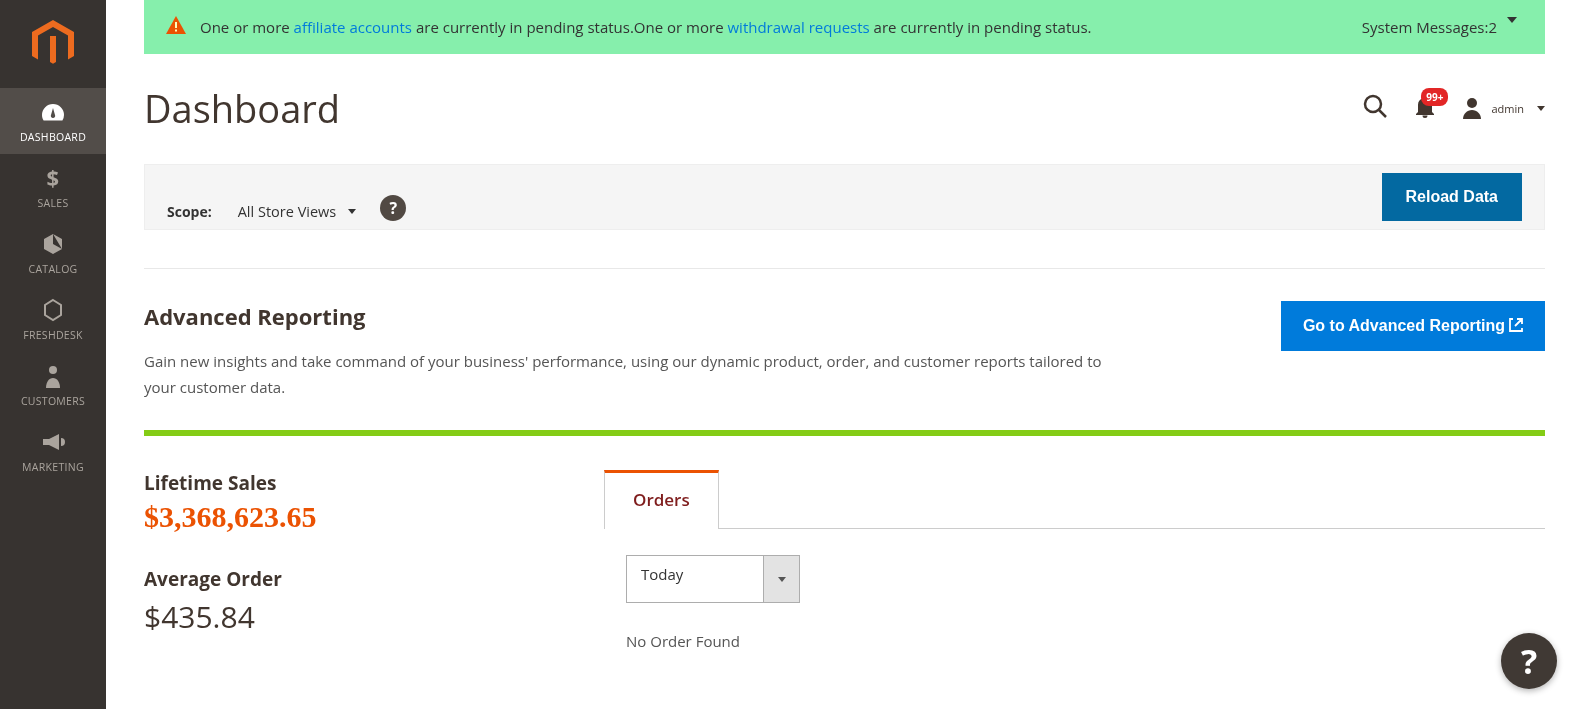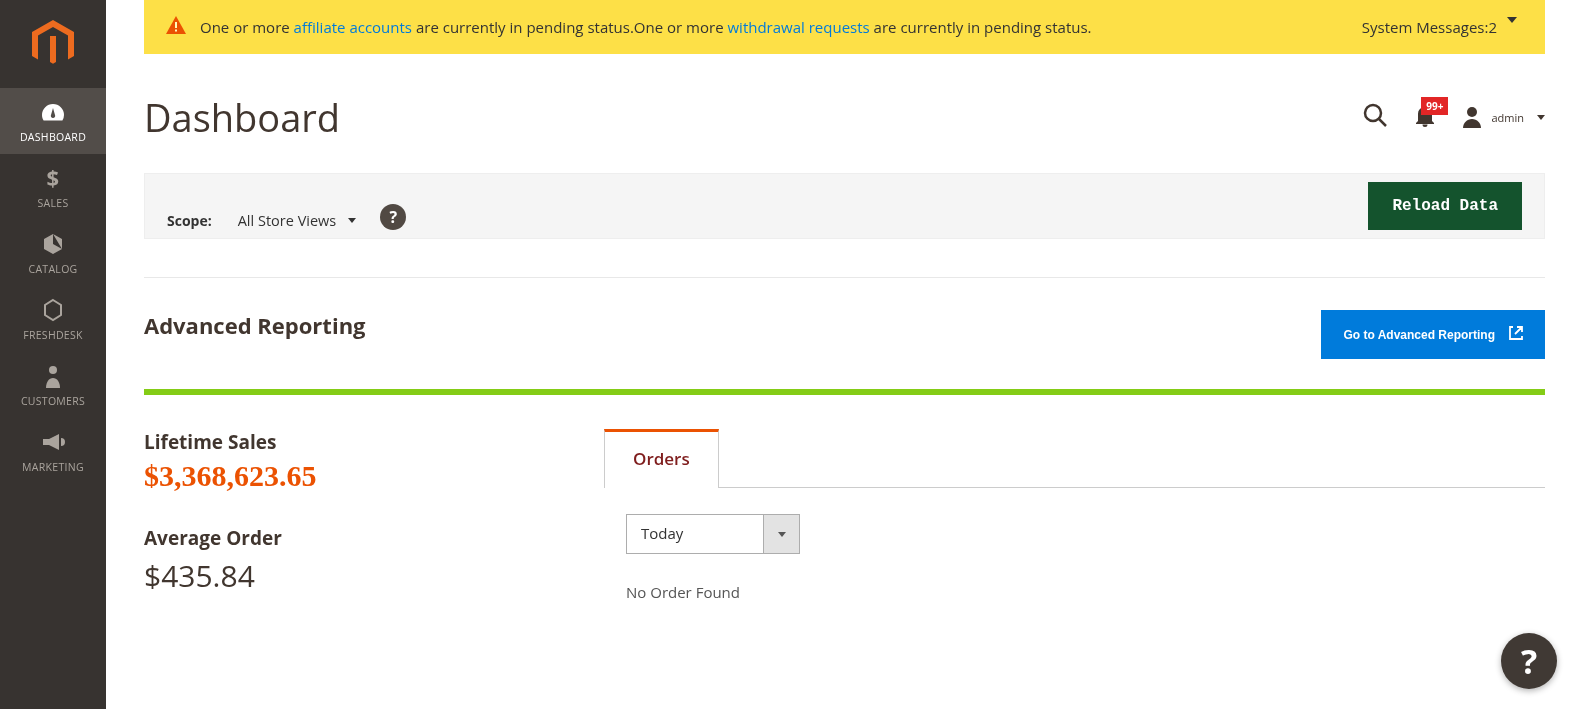--- a/index.html
+++ b/index.html
@@ -10,68 +10,68 @@
 .logo-wrap { width: 106px; height: 88px; display: flex; align-items: center; justify-content: center; background: #373330; }
 .nav-item { width: 106px; padding: 12px 4px 10px; display: flex; flex-direction: column; align-items: center; justify-content: center; cursor: pointer; color: #aaa49d; font-size: 10.5px; text-align: center; letter-spacing: 0.3px; }
 .nav-item.active { background: #524d49; color: #fff; }
 .nav-item .nav-icon { margin-bottom: 6px; display: flex; align-items: center; justify-content: center; height: 24px; }
 .nav-item .nav-label { text-transform: uppercase; font-weight: 400; }
 
 
 .main { margin-left: 106px; padding: 0; }
 
 
-.sysmsg { background: #fde047; padding: 15px 28px 15px 22px; display: flex; align-items: center; font-size: 15px; color: #333; margin: 0 38px 9px 38px; }
+.sysmsg { background: #86efac; padding: 15px 28px 15px 22px; display: flex; align-items: center; font-size: 15px; color: #333; margin: 0 38px 0 38px; }
 .sysmsg .warn-icon { color: #eb5202; margin-right: 14px; font-size: 18px; }
 .sysmsg a { color: #007bdb; text-decoration: none; }
 .sysmsg .sysmsg-right { margin-left: auto; color: #333; display: flex; cursor: pointer; }
 .sysmsg .sysmsg-right .caret { margin-left: 10px; border-left: 5px solid transparent; border-right: 5px solid transparent; border-top: 6px solid #333; width: 0; height: 0; }
 
 
 .header { display: flex; align-items: center; justify-content: space-between; padding: 28px 38px 10px 38px; }
 .page-title { font-size: 38px; font-weight: 400; color: #41362f; }
 .header-actions { display: flex; align-items: center; gap: 26px; }
 .header-actions .icon-btn { cursor: pointer; color: #41362f; position: relative; }
-.notif-badge { position: absolute; top: -6px; right: -12px; background: #e22626; color: #fff; font-size: 10px; font-weight: 700; padding: 2px 5px; border-radius: 0; }
+.notif-badge { position: absolute; top: -6px; right: -12px; background: #e22626; color: #fff; font-size: 10px; font-weight: 700; padding: 2px 5px; border-radius: 8px; }
 .admin-user { display: flex; align-items: center; gap: 9px; cursor: pointer; color: #41362f; font-size: 11px; }
 .admin-user .caret { margin-left: 4px; border-left: 4px solid transparent; border-right: 4px solid transparent; border-top: 5px solid #41362f; width: 0; height: 0; }
 
 
 .scope-bar { margin: 20px 38px 0; background: #f5f5f5; border: 1px solid #eee; padding: 8px 22px; display: flex; align-items: flex-end; }
 .scope-label { font-weight: 700; font-size: 14px; color: #333; margin-right: 26px; }
 .scope-select { font-size: 14.5px; color: #333; display: flex; align-items: center; cursor: pointer; }
 .scope-select .caret { margin-left: 12px; border-left: 4px solid transparent; border-right: 4px solid transparent; border-top: 5px solid #333; width: 0; height: 0; }
 .scope-help { margin-left: 24px; width: 26px; height: 26px; background: #514943; color: #fff; border-radius: 50%; display: flex; align-items: center; justify-content: center; font-weight: 700; font-size: 16px; cursor: pointer; }
-.reload-btn { margin-left: auto; background: #14532d; color: #fff; border: none; padding: 15px 24px; font-size: 16px; font-weight: 600; cursor: pointer; font-family: Liberation Mono, monospace; }
+.reload-btn { margin-left: auto; background: #0369a1; color: #fff; border: none; padding: 15px 24px; font-size: 16px; font-weight: 600; cursor: pointer; }
 
 
 .section-divider { margin: 38px 38px 0; border-top: 1px solid #e8e8e8; }
 .adv-report { margin: 0 38px; padding: 32px 0 30px; display: flex; align-items: flex-start; border-bottom: 6px solid #84cc16; }
 .adv-left { flex: 1; max-width: 1000px; padding-right: 40px; }
 .adv-title { font-size: 22px; font-weight: 700; color: #41362f; margin-bottom: 18px; }
 .adv-desc { font-size: 15px; color: #555; line-height: 1.7; }
-.adv-btn { background: #007bdb; color: #fff; border: none; padding: 16px 22px; font-size: 12px; font-weight: 600; cursor: pointer; display: flex; align-items: center; gap: 14px; margin-left: auto; }
+.adv-btn { background: #007bdb; color: #fff; border: none; padding: 16px 22px; font-size: 16px; font-weight: 600; cursor: pointer; display: flex; align-items: center; gap: 4px; margin-left: auto; }
 .ext-link-icon { font-size: 14px; }
 
 
 .stats-row { margin: 34px 38px 0; display: flex; gap: 60px; }
 .stats-left { width: 400px; }
 .stat-block { margin-bottom: 32px; }
 .stat-title { font-size: 19px; font-weight: 700; color: #41362f; margin-bottom: 4px; }
 .stat-value-big { font-size: 30px; font-weight: 700; color: #eb5202; font-family: Liberation Serif, serif; }
 .stat-value { font-size: 30px; font-weight: 400; color: #41362f; }
 
 .stats-right { flex: 1; }
 .tabs { display: flex; border-bottom: 1px solid #ccc; }
 .tab { padding: 17px 28px; font-size: 17px; border: 1px solid #ccc; border-bottom: none; cursor: pointer; background: #e8e8e8; color: #7f1d1d; position: relative; }
 .tab.active { background: #fff; font-weight: 600; border-top: 3px solid #eb5202; padding-top: 15px; }
 .tab.active::after { content:''; position:absolute; left:0; right:0; bottom:-1px; height:1px; background:#fff; }
 .tab + .tab { margin-left: 6px; }
 .tab-content { padding: 26px 22px; }
-.period-select { border: 1px solid #adadad; display: inline-flex; align-items: stretch; height: 40px; }
+.period-select { border: 1px solid #adadad; display: inline-flex; align-items: stretch; height: 48px; }
 .period-select .period-label { padding: 8px 80px 8px 14px; font-size: 15px; color: #333; }
 .period-select .period-arrow { width: 36px; background: #e3e3e3; border-left: 1px solid #adadad; display: flex; align-items: center; justify-content: center; }
 .period-arrow .caret { border-left: 4px solid transparent; border-right: 4px solid transparent; border-top: 5px solid #555; width: 0; height: 0; }
 .no-data { margin-top: 28px; font-size: 15px; color: #555; }
 
 
 .float-help { position: fixed; right: 26px; bottom: 20px; width: 56px; height: 56px; border-radius: 50%; background: #403934; color: #fff; font-size: 34px; font-weight: 700; display: flex; align-items: center; justify-content: center; cursor: pointer; box-shadow: 0 2px 6px rgba(0,0,0,.3); }
 </style>
 </head>
 <body>
@@ -190,20 +190,21 @@
       <span>?</span>
     </span>
     <button class="reload-btn">Reload Data</button>
   </div>
 
   <div class="section-divider"></div>
 
   <div class="adv-report">
     <div class="adv-left">
       <h2 class="adv-title">Advanced Reporting</h2>
+      <p class="adv-desc">Gain new insights and take command of your business' performance, using our dynamic product, order, and customer reports tailored to your customer data.</p>
     </div>
     <button class="adv-btn">
       <span>Go to Advanced Reporting</span>
       <span class="ext-link-icon">
         <svg width="14" height="14" viewBox="0 0 14 14">
             <path fill="none" stroke="#fff" stroke-width="1.8" d="M4 1H1v12h12v-3M6 8L13 1M8 1h5v5"></path>
           </svg>
       </span>
     </button>
   </div>

